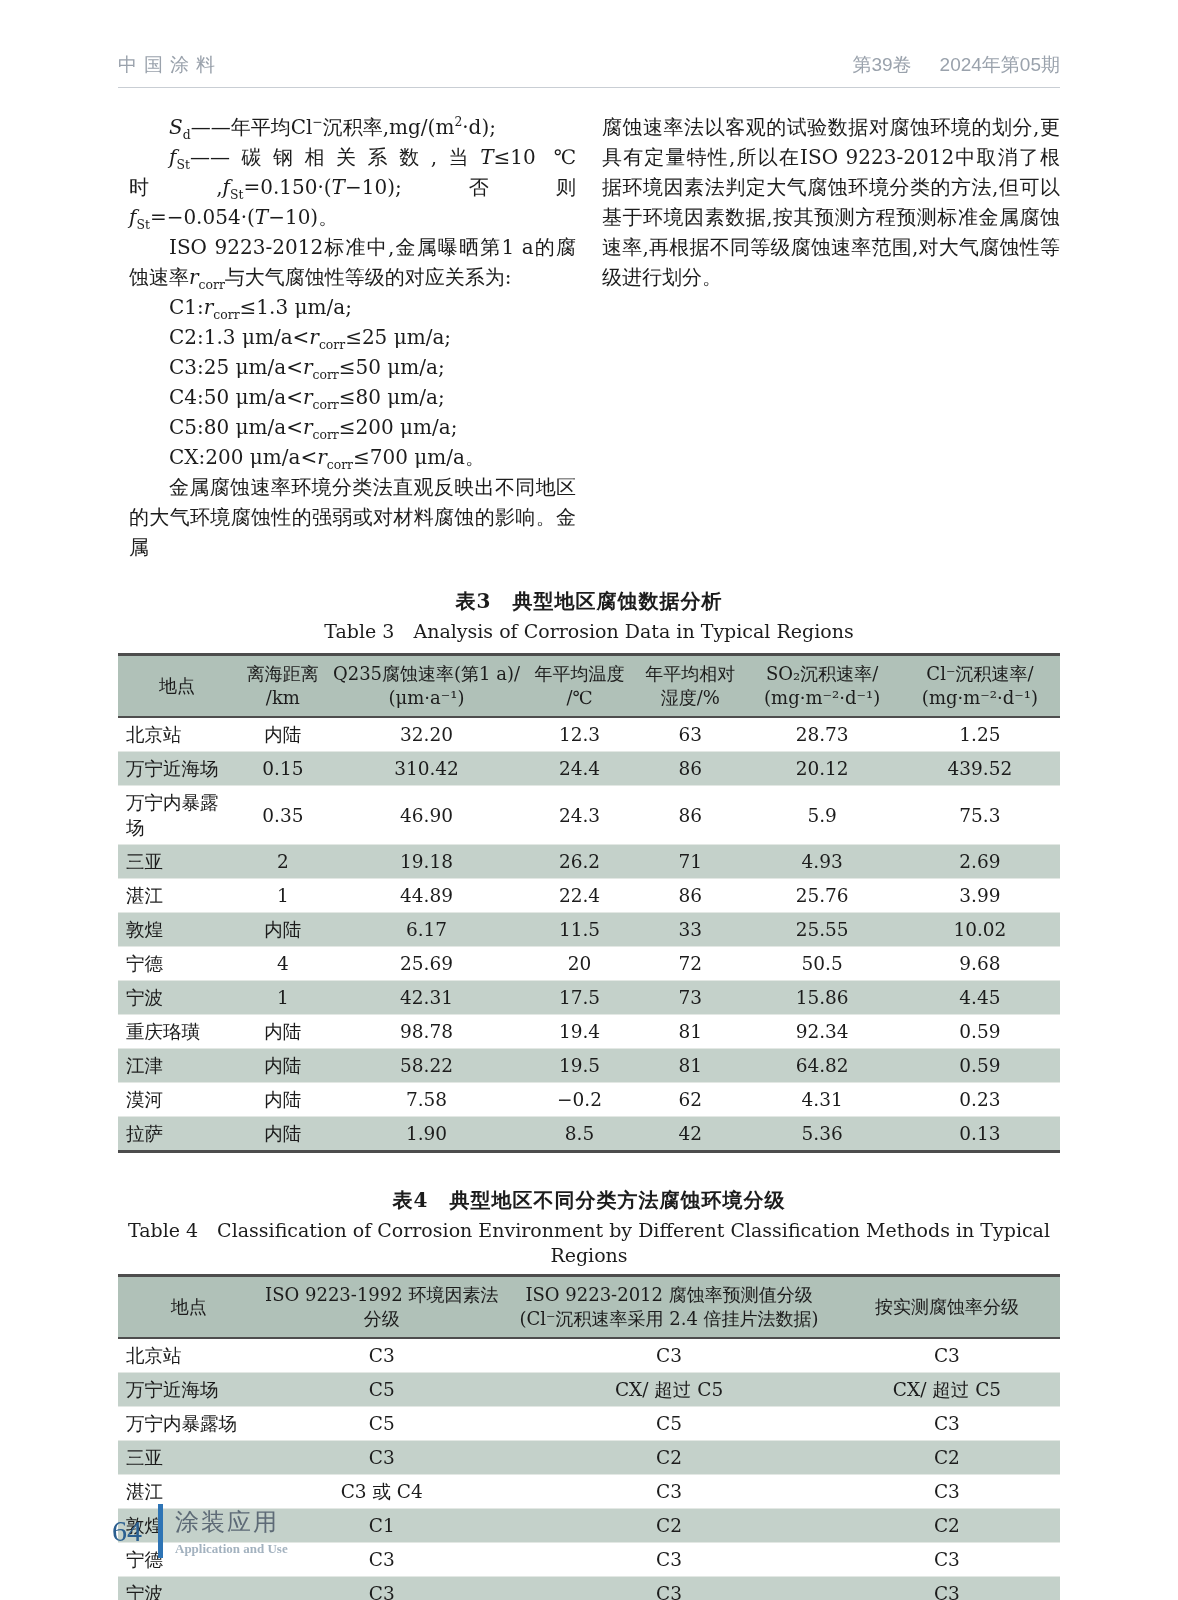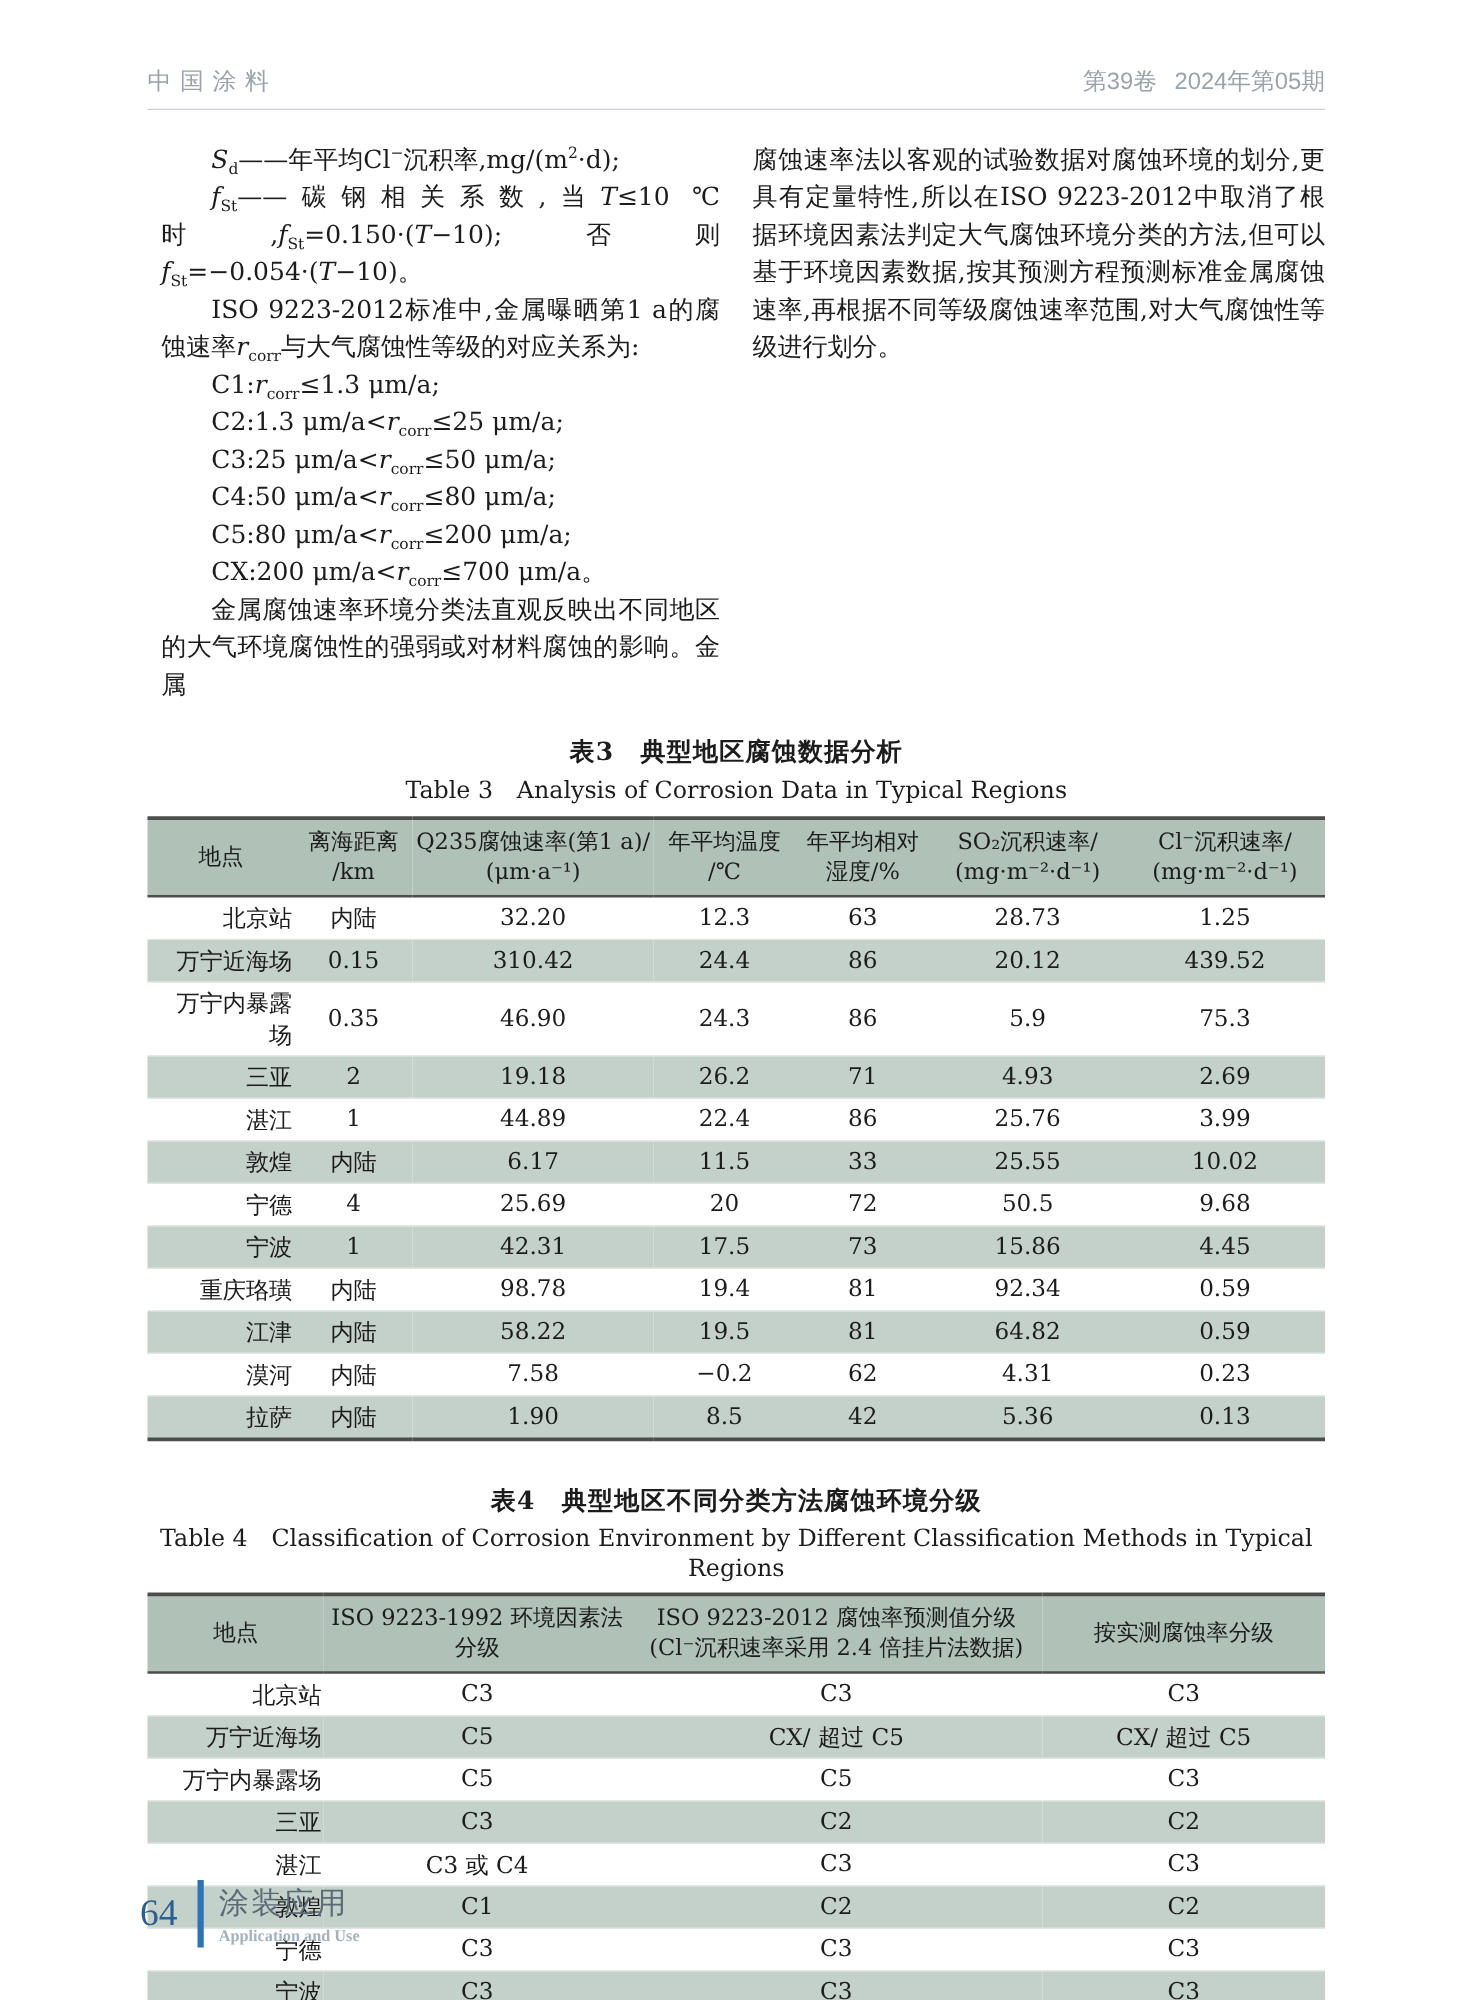--- a/index.html
+++ b/index.html
@@ -15,21 +15,21 @@
 
   
   .page-header {
     display: flex; justify-content: space-between; align-items: flex-end;
     font-family: "Liberation Sans", sans-serif;
     color: #9aa2ac; font-size: 19px;
     border-bottom: 1px solid #c9ced4;
     padding-bottom: 9px;
   }
   .page-header .journal { letter-spacing: 7px; }
-  .page-header .vol { margin-right: 14px; }
+  .page-header .vol { margin-right: 28px; }
 
   
   .columns { display: flex; gap: 26px; margin-top: 24px; }
   .col { width: 50%; font-size: 20px; line-height: 30px; text-align: justify; }
   .col p { text-align: justify; }
   .col p.indent { text-indent: 2em; margin-left: 11px; }
   .col sub, .col sup { font-size: 0.62em; line-height: 0; }
   .col .it { font-style: italic; }
 
   
@@ -47,21 +47,21 @@
   thead th {
     background: #b0c1b8;
     font-weight: normal; font-size: 18px; line-height: 24px;
     padding: 6px 2px; text-align: center; vertical-align: middle;
     border-top: 3px solid #4d4d4d; border-bottom: 2px solid #4d4d4d;
   }
   tbody td {
     font-size: 18.5px; padding: 4px 2px; text-align: center;
     border-top: 1px solid #e3e8e4;
   }
-  tbody td:first-child { text-align: right; padding-left: 8px; }
+  tbody td:first-child { text-align: left; padding-left: 8px; }
   tbody tr:nth-child(even) { background: #c4d1ca; }
   tbody tr:last-child td { border-bottom: 3px solid #4d4d4d; }
 
   
   .footer {
     position: absolute; left: 112px; bottom: 42px;
     display: flex; align-items: center;
   }
   .footer .pageno {
     font-size: 30px; color: #2b5f90; margin-right: 16px;

